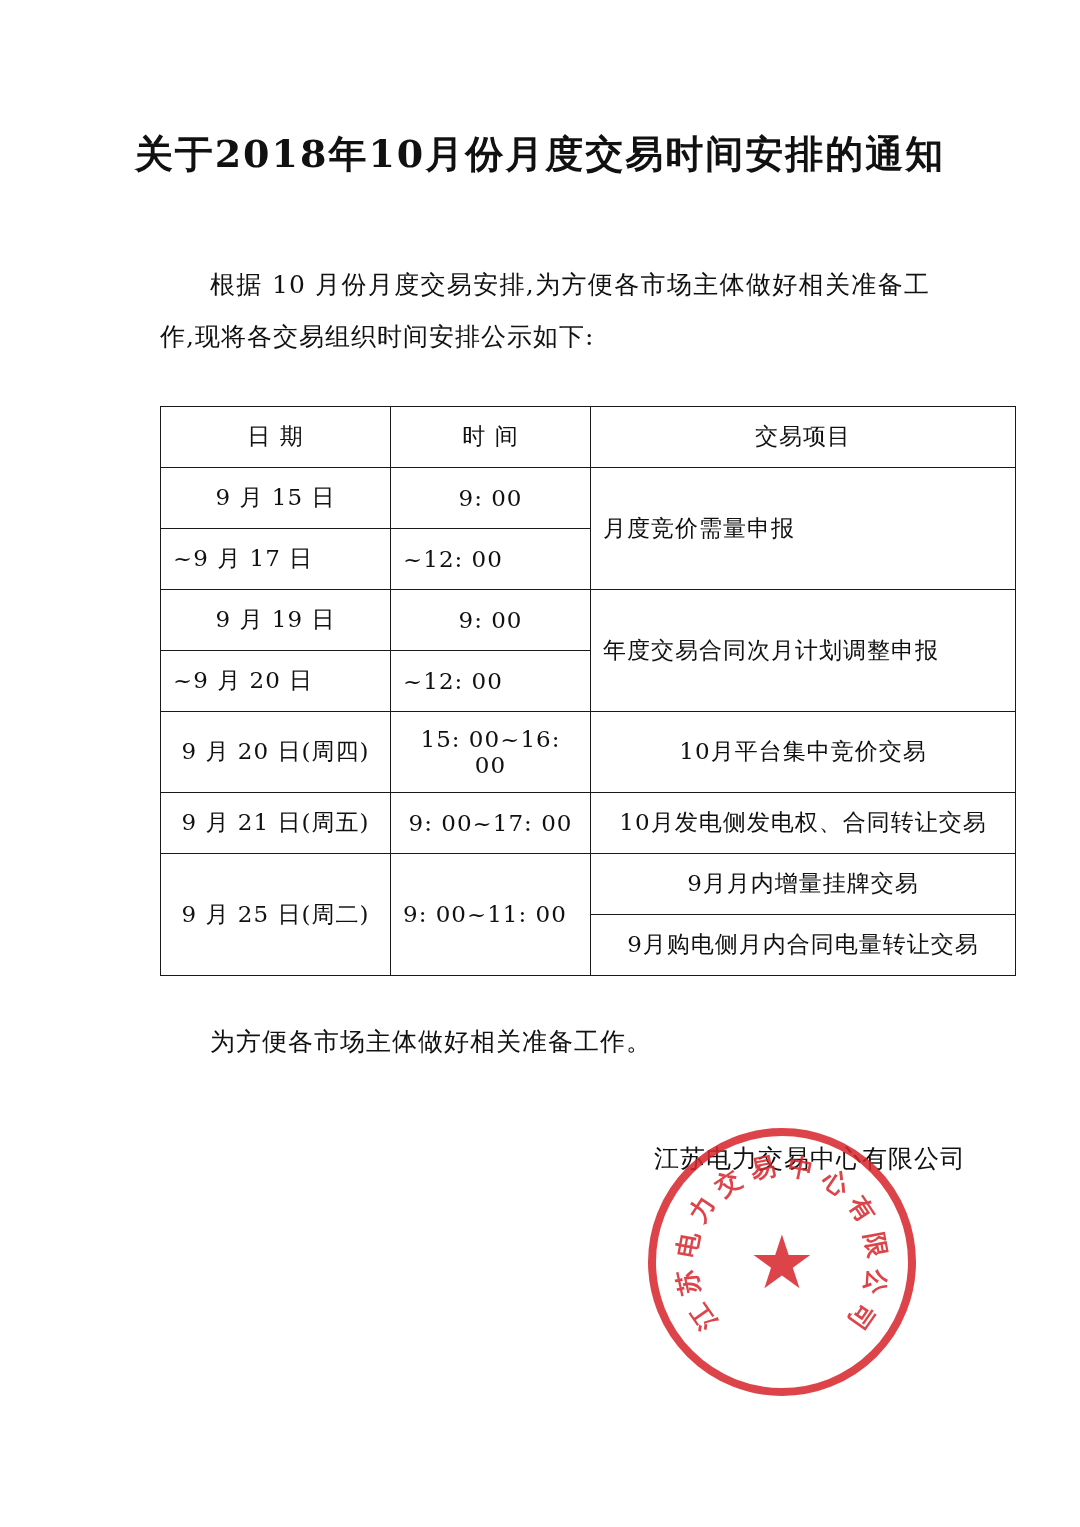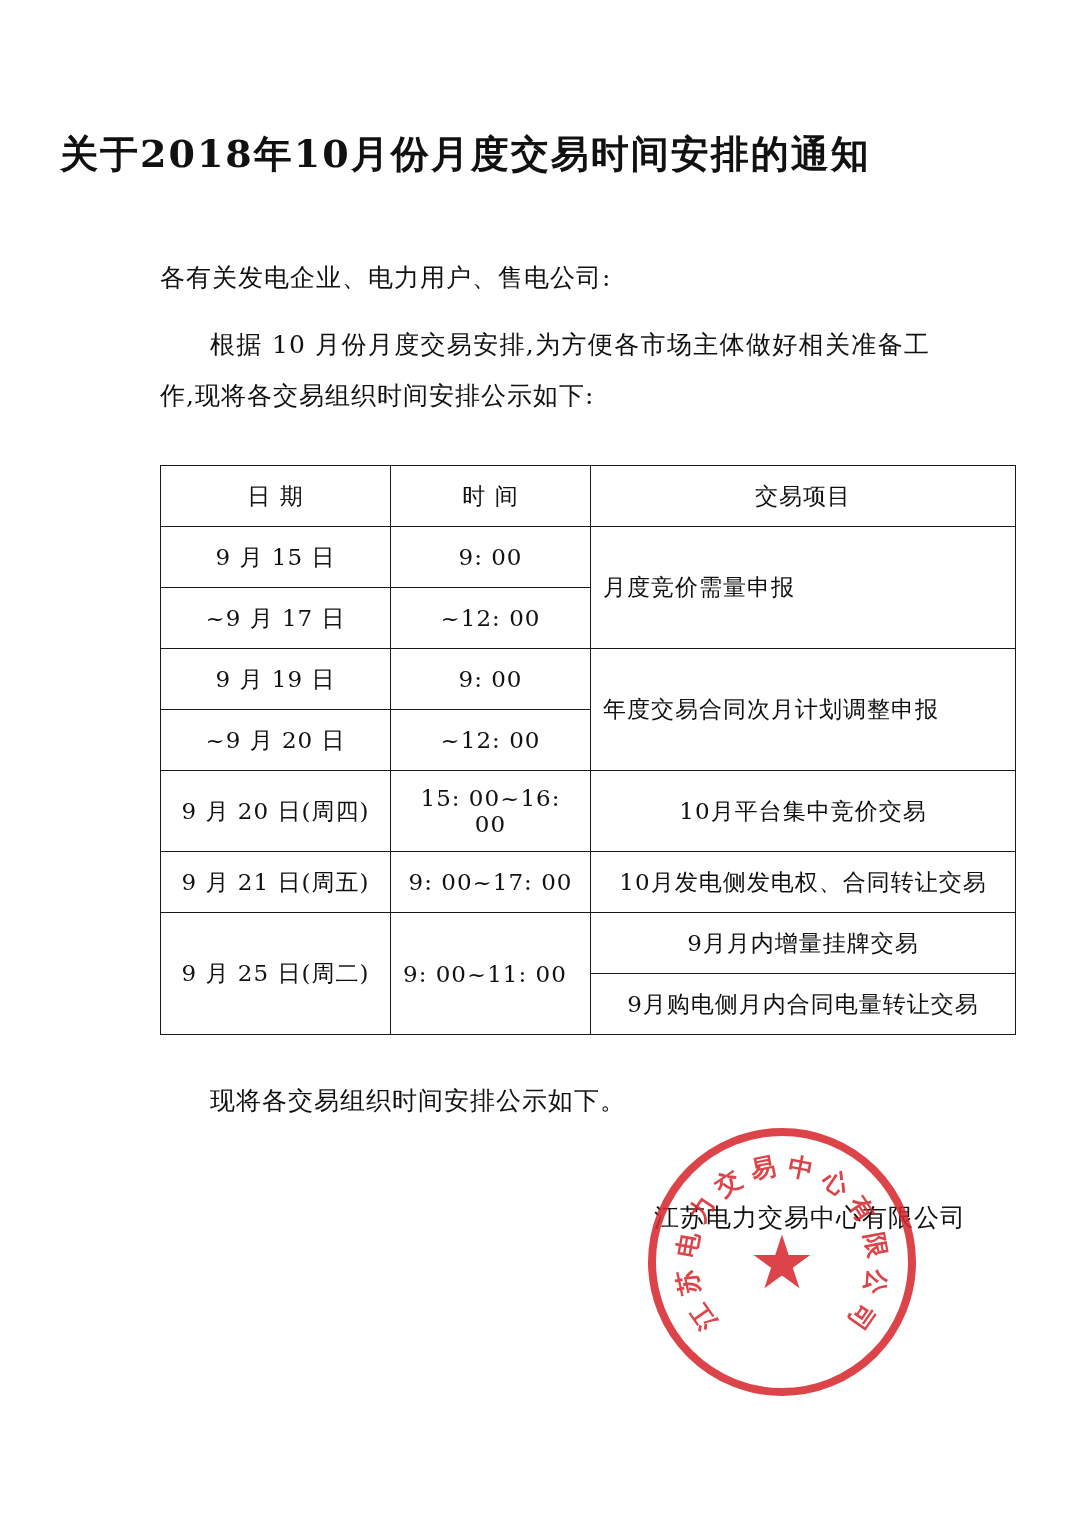--- a/index.html
+++ b/index.html
@@ -16,21 +16,21 @@
     overflow: hidden;
   }
   .page {
     position: relative;
     width: 1080px;
     height: 1527px;
     padding: 0;
     box-sizing: border-box;
   }
   .doc-title {
-    text-align: left;
+    text-align: center;
     font-size: 38px;
     font-weight: bold;
     letter-spacing: 2px;
     margin: 0;
     padding: 128px 60px 0 60px;
     line-height: 1.35;
     font-family: "DejaVu Serif", "Liberation Serif", serif;
   }
   .body-block {
     padding: 0 150px 0 160px;
@@ -63,21 +63,21 @@
     letter-spacing: 1px;
     padding: 14px 12px;
     height: 32px;
     vertical-align: middle;
     font-family: "DejaVu Serif", "Liberation Serif", serif;
   }
   td.col-date { width: 205px; }
   td.col-time { width: 175px; }
   td.col-item { width: 400px; }
   .t-left { text-align: center; margin-left: 19px; }
-  .t-right { text-align: center; }
+  .t-right { text-align: left; }
   .t-center { text-align: left; }
   .closing {
     font-size: 25px;
     letter-spacing: 1px;
     text-indent: 50px;
     margin: 46px 0 0 0;
     line-height: 1.6;
   }
   .signature {
     margin-top: 74px;
@@ -142,21 +142,20 @@
 </style>
 </head>
 <body>
 
 <div class="page">
 
   <h1 class="doc-title">关于2018年10月份月度交易时间安排的通知</h1>
 
   <div class="body-block">
 
-    <p class="salutation">各有关发电企业、电力用户、售电公司:</p>
 
     <p class="para">根据 10 月份月度交易安排,为方便各市场主体做好相关准备工作,现将各交易组织时间安排公示如下:</p>
 
     <table class="schedule">
       <tbody>
         <tr>
           <td class="col-date t-left">日 期</td>
           <td class="col-time t-left">时 间</td>
           <td class="col-item t-left">交易项目</td>
         </tr>
@@ -200,21 +199,21 @@
           <td class="col-time t-center" rowspan="2">9: 00~11: 00</td>
           <td class="col-item t-left">9月月内增量挂牌交易</td>
         </tr>
 
         <tr>
           <td class="col-item t-left">9月购电侧月内合同电量转让交易</td>
         </tr>
       </tbody>
     </table>
 
-    <p class="closing">现将各交易组织时间安排公示如下。</p>
+    <p class="closing">为方便各市场主体做好相关准备工作。</p>
 
   </div>
 
   <div class="signature">
     <span class="sig-line">江苏电力交易中心有限公司</span>
   </div>
 
   <div class="seal">
     <div class="seal-inner"></div>
     <div class="seal-star">★</div>

